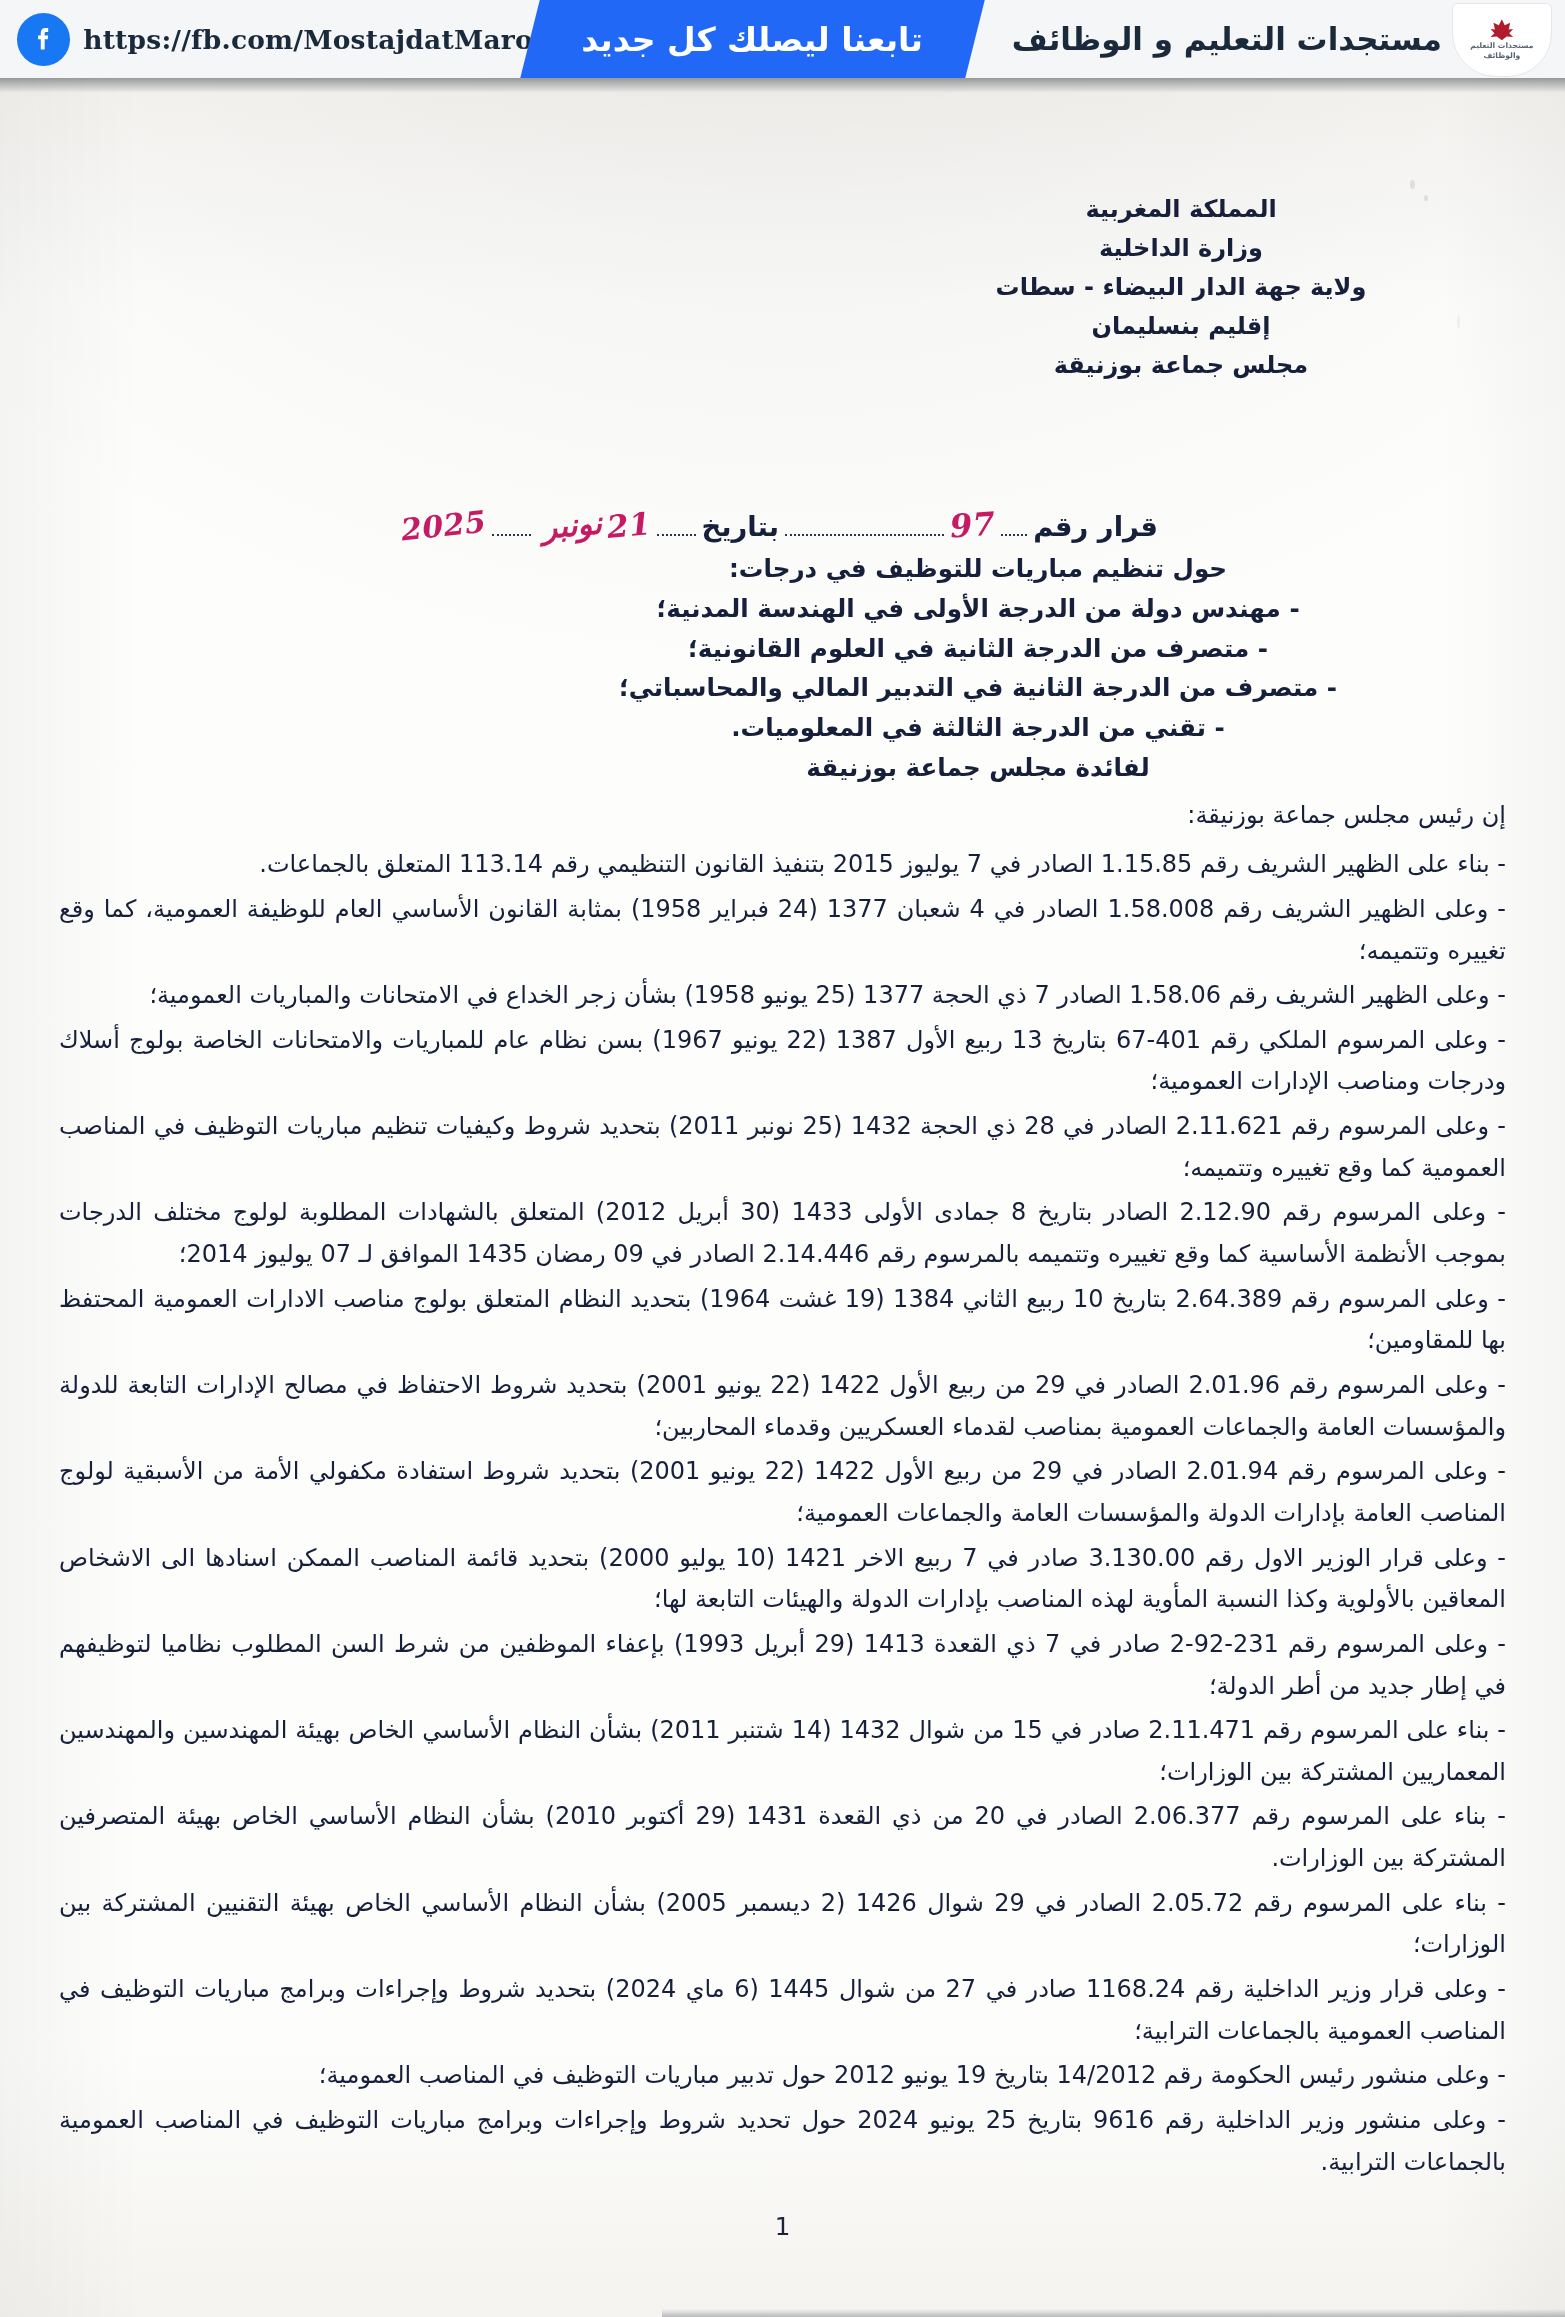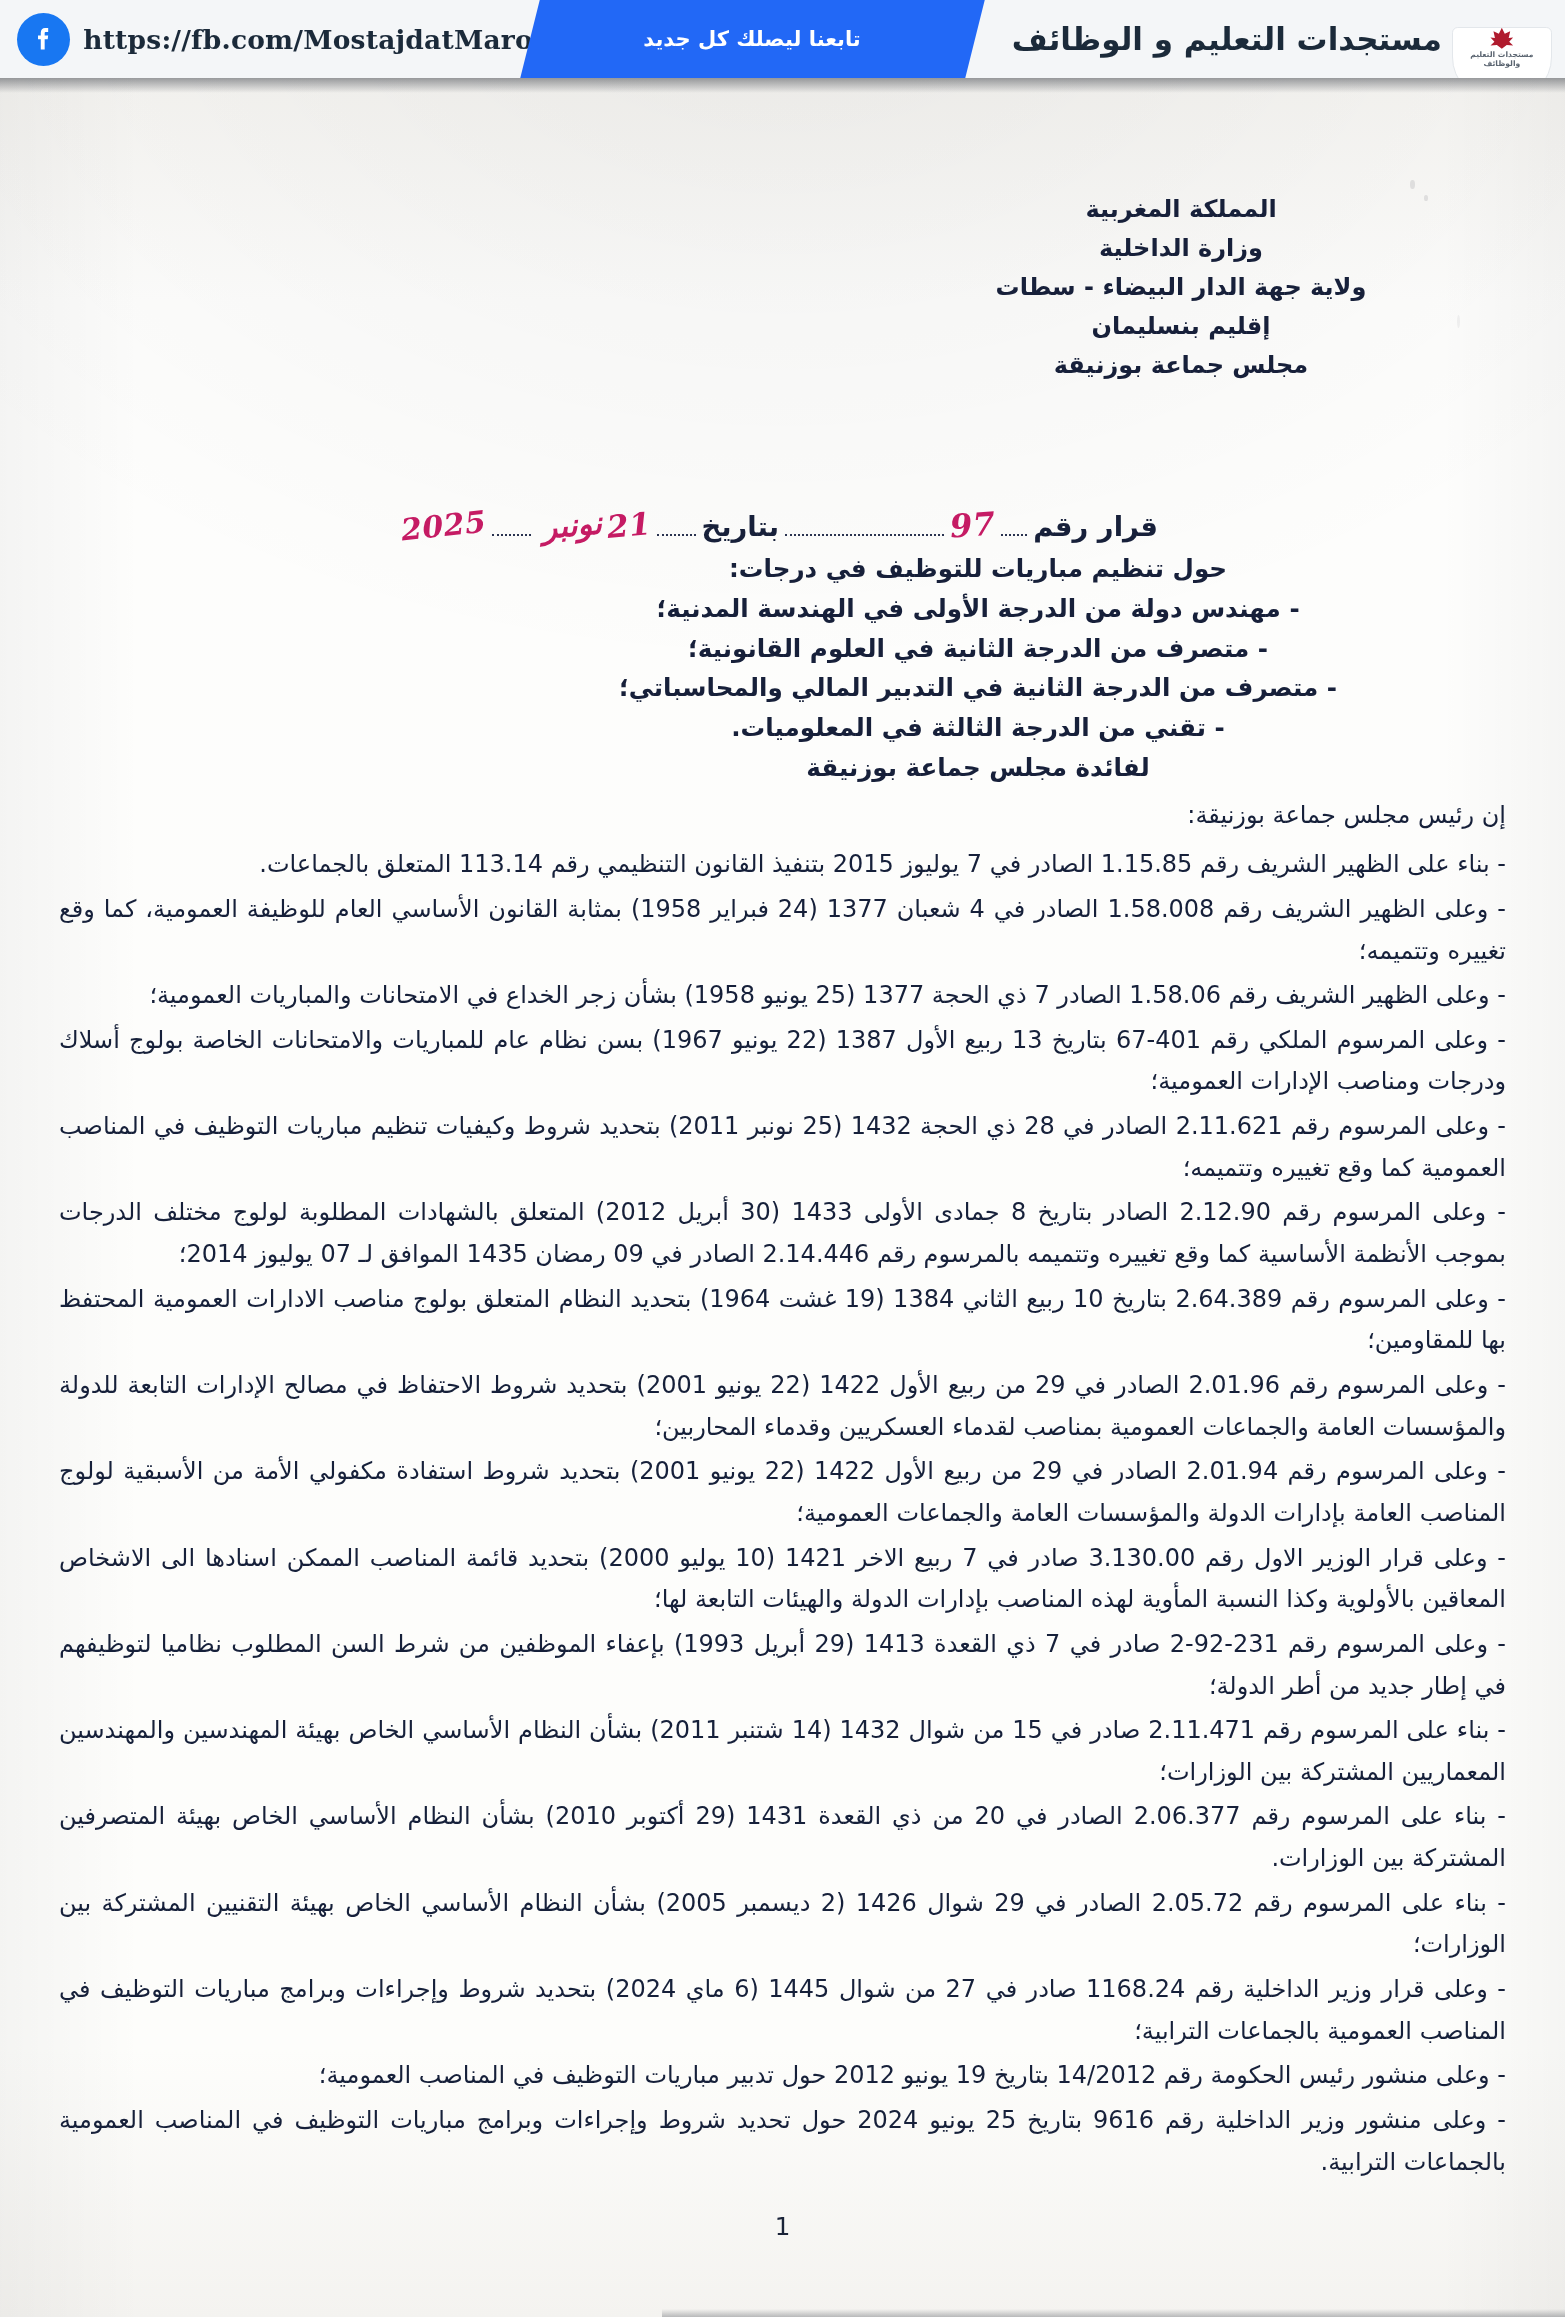--- a/index.html
+++ b/index.html
@@ -65,21 +65,21 @@
   .banner-ribbon-text {
     position: absolute;
     left: 544px;
     top: 0;
     width: 416px;
     height: 78px;
     display: flex;
     align-items: center;
     justify-content: center;
     color: #ffffff;
-    font-size: 21px;
+    font-size: 33px;
     font-weight: 700;
     white-space: nowrap;
     direction: rtl;
   }
   .banner-site-name {
     position: absolute;
     right: 123px;
     top: 0;
     height: 78px;
     display: flex;
@@ -91,25 +91,25 @@
   }
   .banner-seal {
     position: absolute;
     right: 13.2px;
     top: 2.8px;
     width: 98px;
     height: 72px;
     display: flex;
     flex-direction: column;
     align-items: center;
+    justify-content: center;
     border-radius: 5.7px 5.7px 44px 44px;
     background: #ffffff;
     border: 0.9px solid #e3e7eb;
     overflow: hidden;
-    margin-top: 24px;
   }
   .seal-crown {
     width: 24.6px; height: 21px;
     background: #b01b2e;
     clip-path: polygon(50% 0%, 62% 28%, 84% 16%, 78% 48%, 96% 46%, 80% 66%, 96% 84%, 70% 82%, 50% 100%, 30% 82%, 4% 84%, 20% 66%, 4% 46%, 22% 48%, 16% 16%, 38% 28%);
     margin-bottom: 0.9px;
   }
   .seal-lines { width: 68px; }
   .seal-line {
     height: 1.9px;

